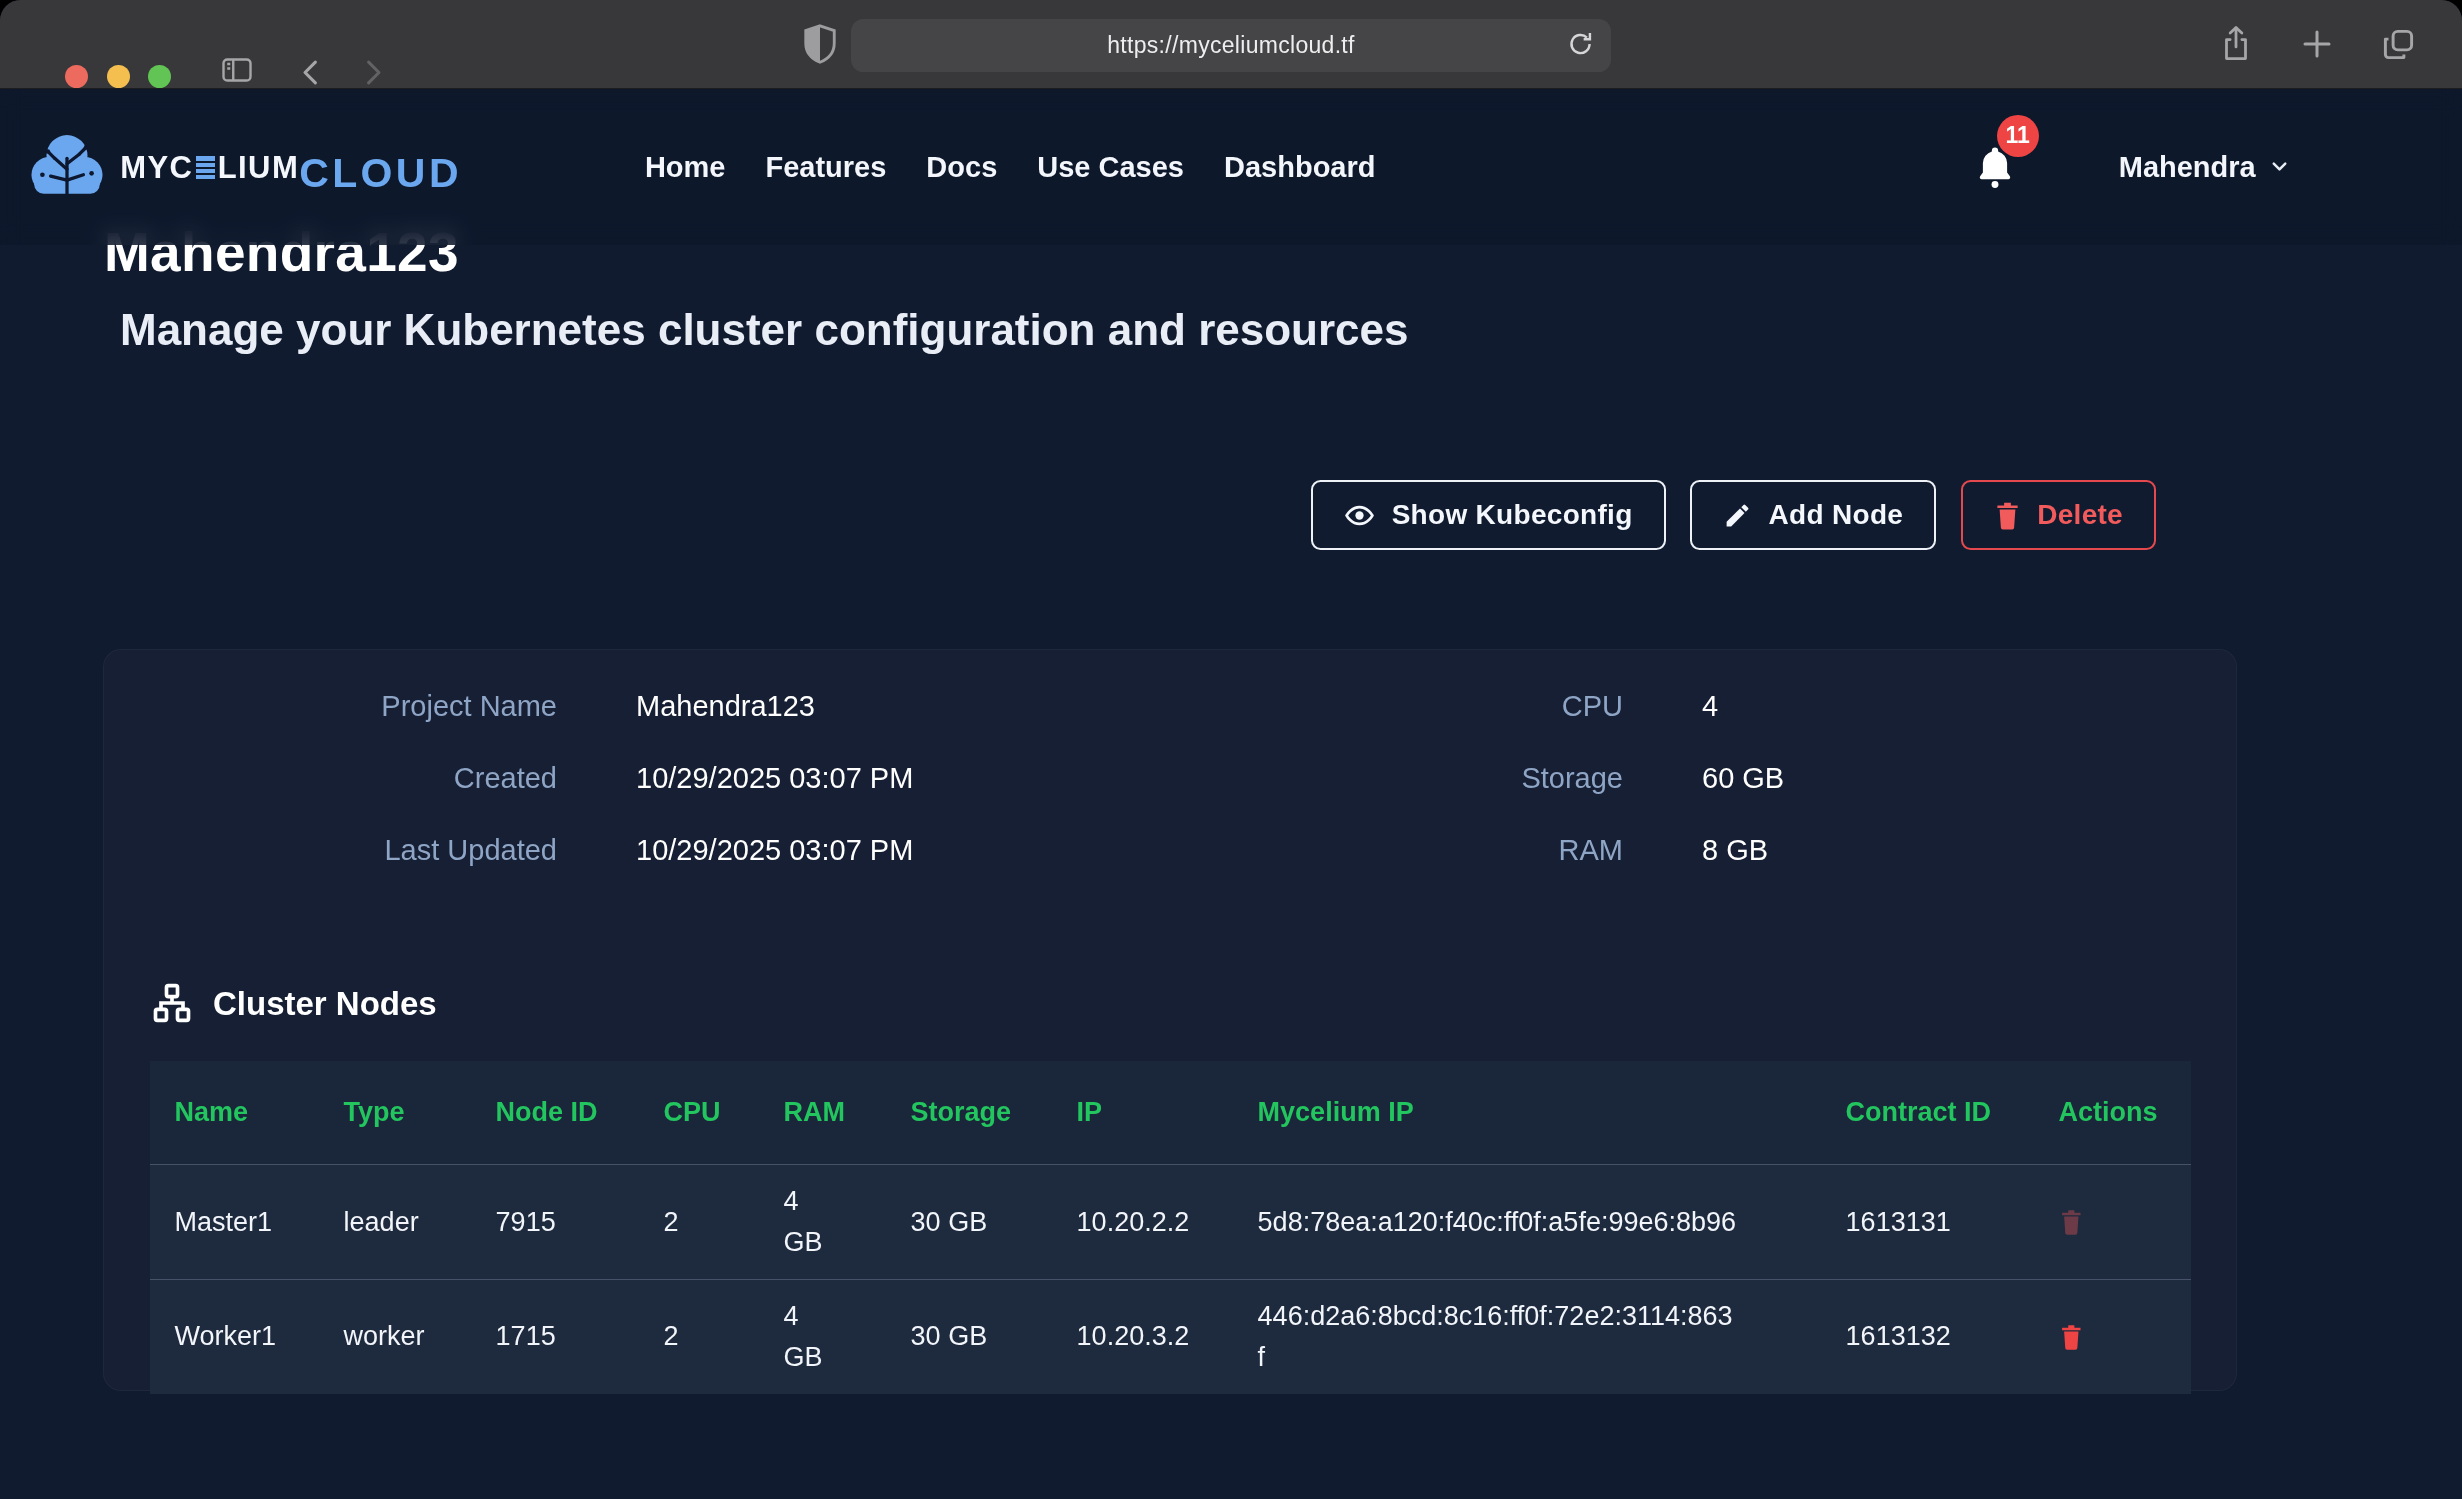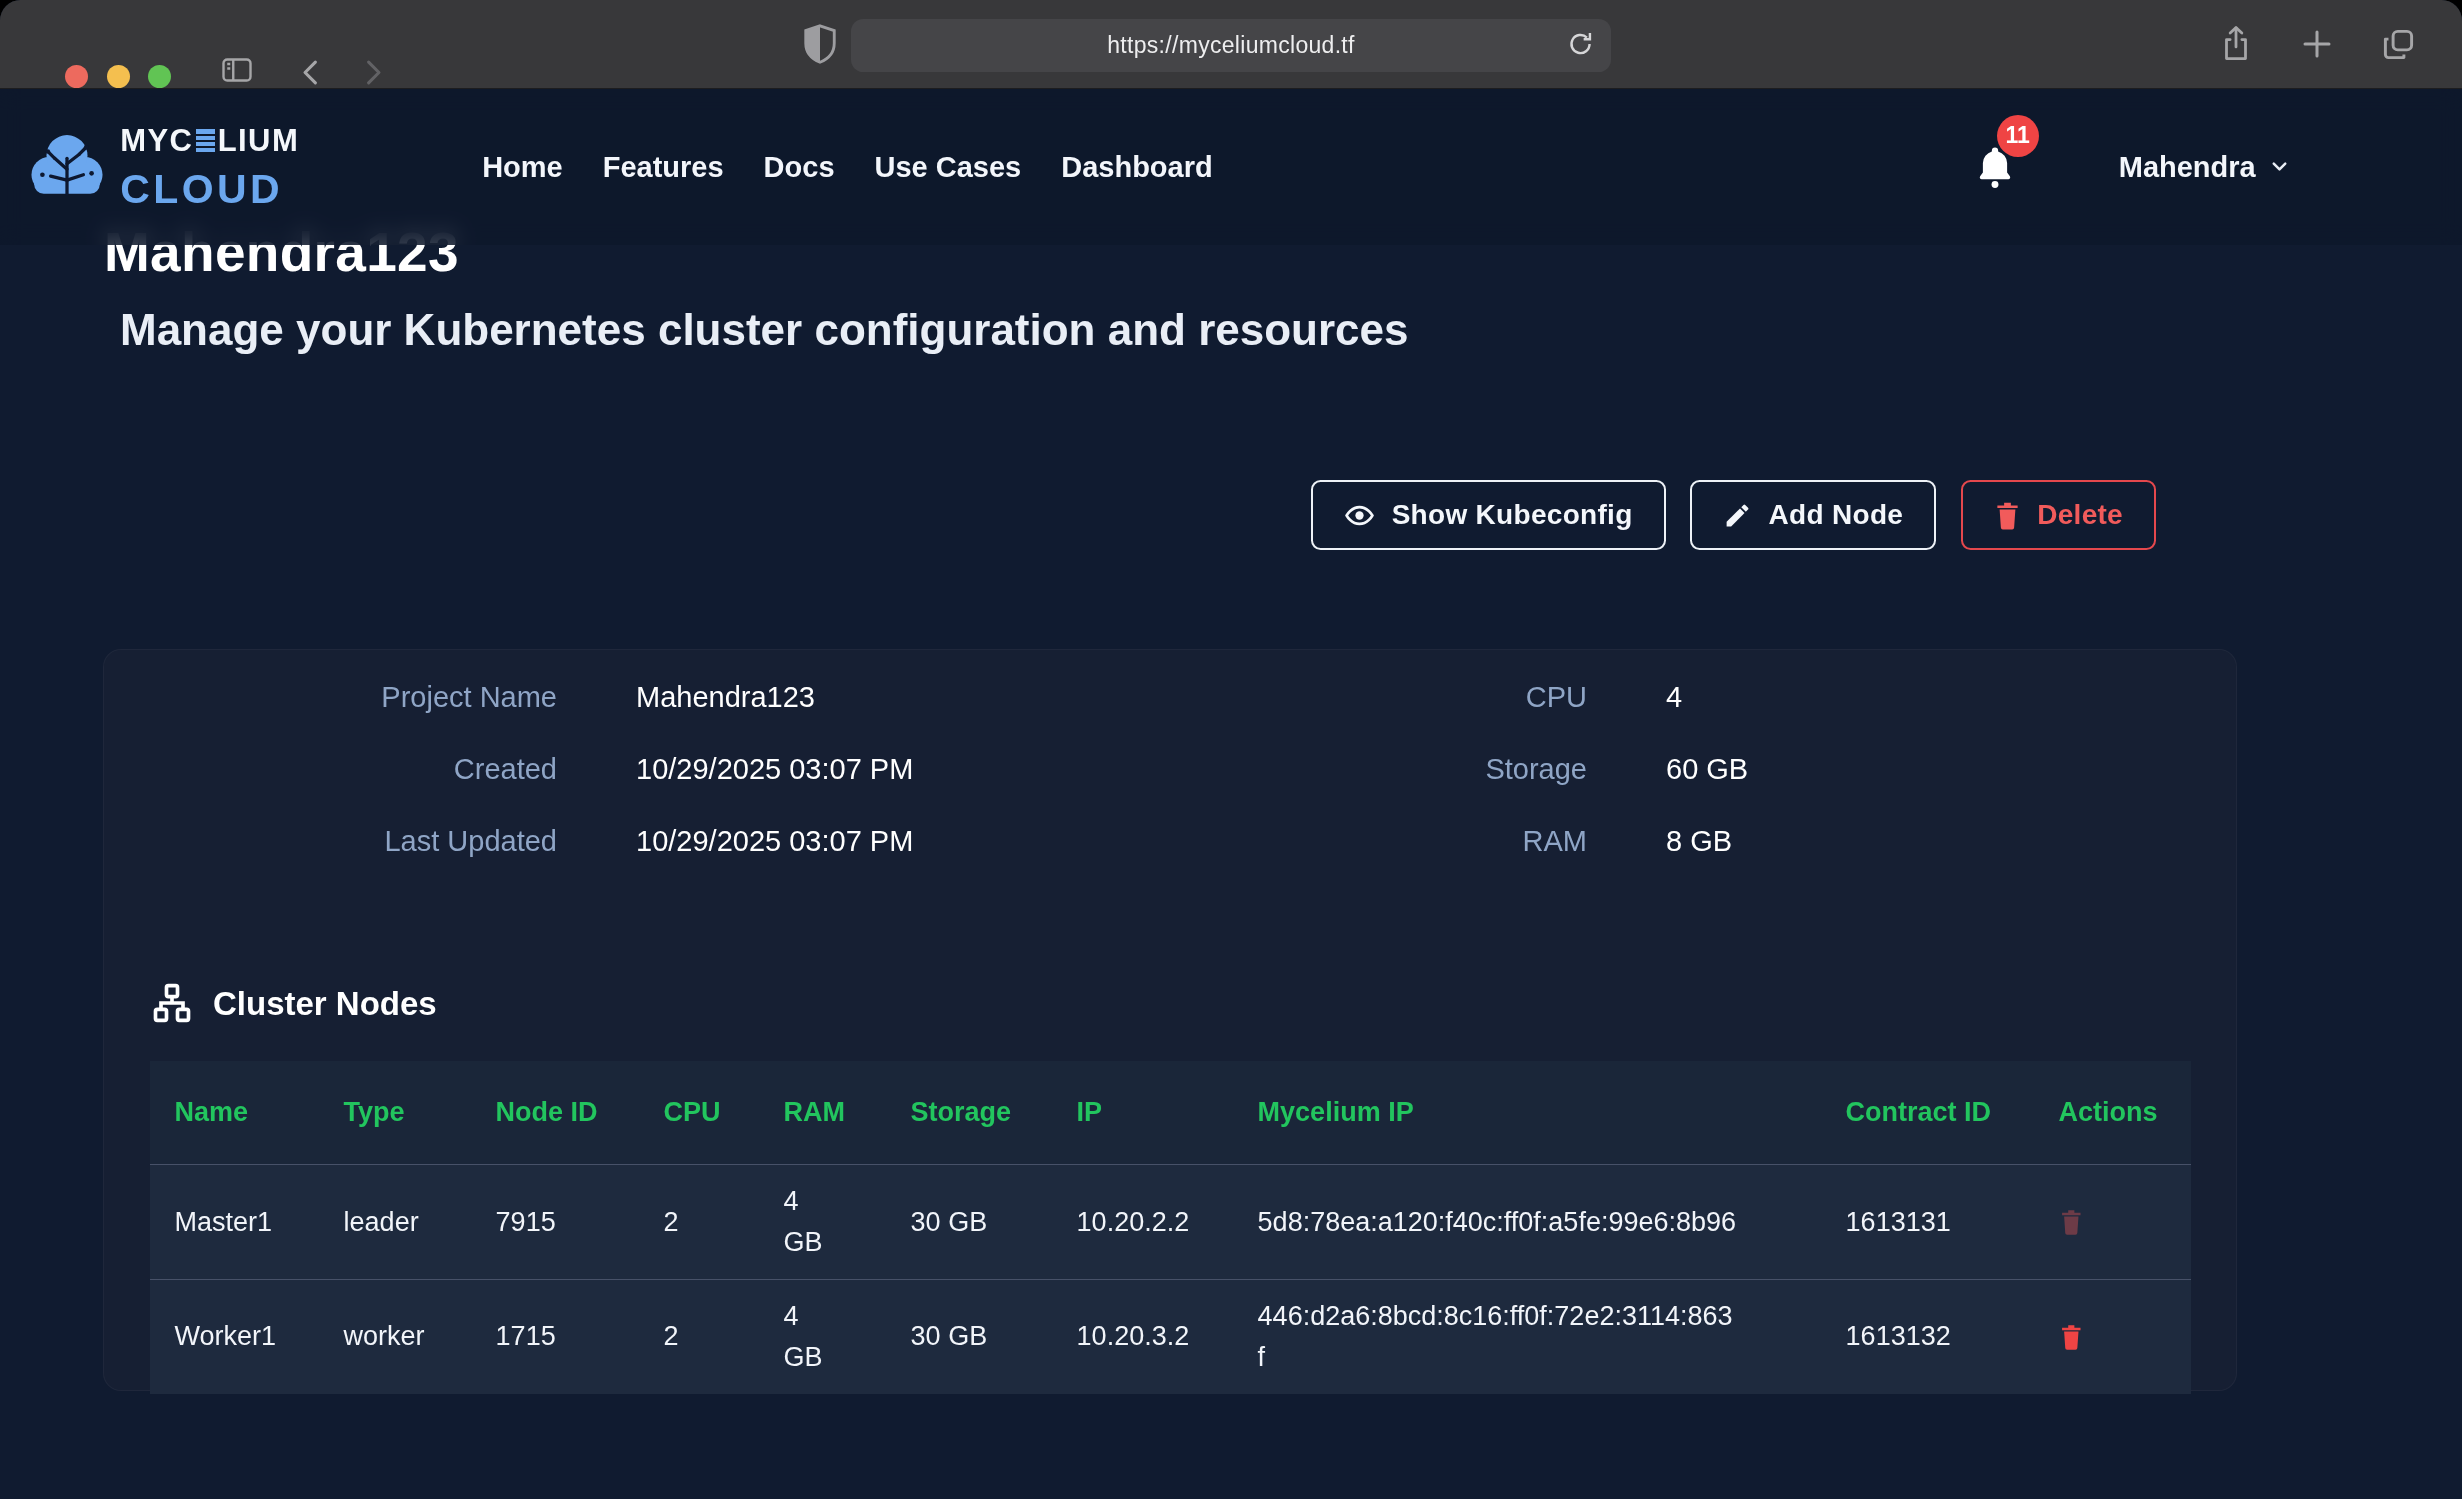--- a/index.html
+++ b/index.html
@@ -29,21 +29,21 @@
   
   .page { position:relative; width:100%; height:1411px; background:#101b30; overflow:hidden; }
 
   .heading { position:absolute; top:131px; left:104px; z-index:1;
              font-size:55px; font-weight:700; color:#ffffff; letter-spacing:0.3px; }
 
   .navbar { position:absolute; top:0; left:0; right:0; height:156px; z-index:5;
             background:rgba(13,23,42,.78); backdrop-filter:blur(11px); -webkit-backdrop-filter:blur(11px);
             display:flex; align-items:center; padding-left:26px; }
   .brand { display:flex; align-items:center; gap:12.3px; }
-  .brand-text { display:flex; flex-direction:column; line-height:1; }
+  .brand-text { display:flex; line-height:1; }
   .brand-top { font-size:31px; font-weight:800; color:#f4f7fb; letter-spacing:1.4px; display:flex; align-items:center; }
   .ebars { display:inline-block; width:19px; height:23px; margin:0 2.7px;
            background:linear-gradient(to bottom,#6ba7ee 0 4.8px,transparent 4.8px 6.8px,#6ba7ee 6.8px 11px,transparent 11px 13px,#6ba7ee 13px 17px,transparent 17px 19px,#6ba7ee 19px 23px); }
   .brand-bottom { font-size:41px; font-weight:800; color:#6ba7ee; letter-spacing:3.4px; margin-top:13px; }
   .nav-links { display:flex; list-style:none; gap:40px; margin-left:183px; }
   .nav-links li { font-size:29px; font-weight:600; color:#f3f6fb; cursor:pointer; }
   .nav-right { margin-left:auto; display:flex; align-items:center; gap:103px; padding-right:171px; }
   .bell-wrap { position:relative; color:#ffffff; cursor:pointer; }
   .badge { position:absolute; top:-29px; right:-23px; min-width:42px; height:42px; border-radius:50%;
            background:#ef4444; color:#fff; font-size:23px; font-weight:700;
@@ -59,21 +59,21 @@
   .btn { height:70px; padding:0 31px; border:2.1px solid #eef2f7; border-radius:9.6px;
          background:transparent; color:#f4f7fb; font-size:28px; font-weight:700; letter-spacing:0.3px;
          display:flex; align-items:center; gap:16.4px; cursor:pointer; font-family:inherit; }
   .btn .ic { display:flex; align-items:center; }
   .btn.danger { border-color:#e5484d; color:#f15b5b; }
 
   
   .card { position:absolute; top:560px; left:103px; width:2134px; height:742px;
           background:#161f33; border:0.7px solid rgba(255,255,255,.04); border-radius:18px; }
 
-  .details { position:absolute; top:11px; left:46px; right:46px; display:flex; }
+  .details { position:absolute; top:20px; left:46px; right:46px; display:flex;gap:36px; }
   .dcol { display:flex; flex-direction:column; }
   .dcol.left { width:1128px; }
   .dcol.right { flex:1; }
   .drow { display:flex; align-items:center; height:72px; }
   .dlabel { color:#8fa5c6; font-size:29px; font-weight:500; text-align:right; }
   .dcol.left .dlabel { width:407px; }
   .dcol.right .dlabel { width:309px; }
   .dvalue { color:#ffffff; font-size:29px; font-weight:500; margin-left:79px; }
 
   .cluster-head { position:absolute; top:331px; left:46px; display:flex; align-items:center; gap:19px; color:#fff; }

